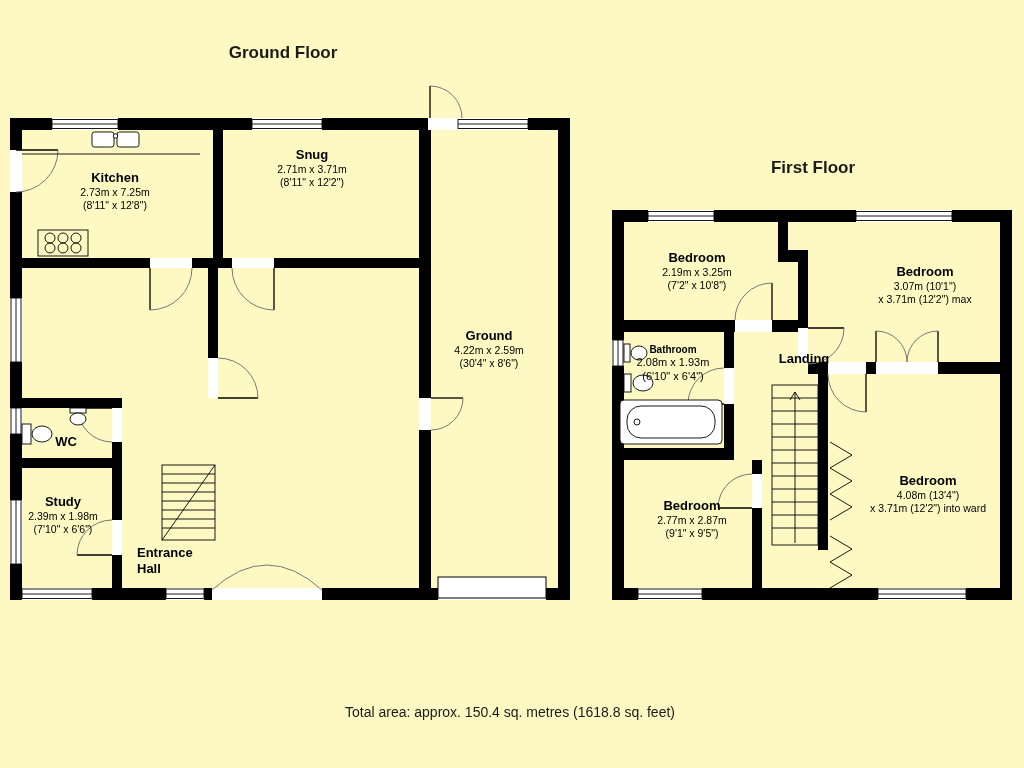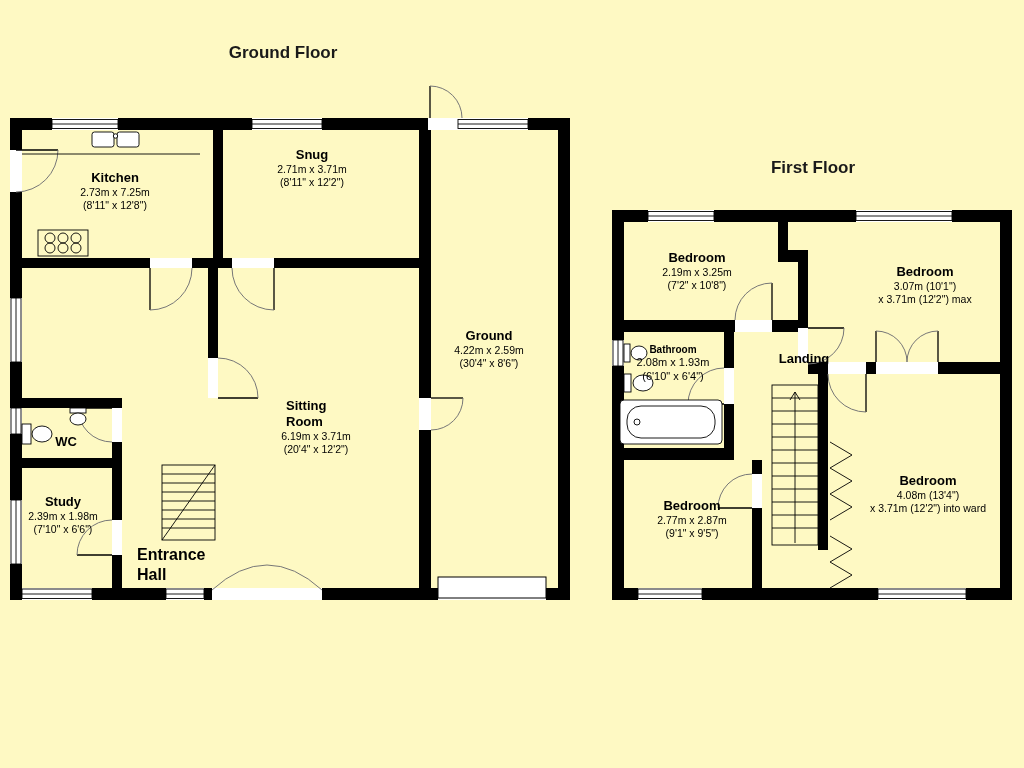--- a/index.html
+++ b/index.html
@@ -18,21 +18,21 @@
   }
   .label{
     position:absolute;transform:translateX(-50%);
     display:flex;flex-direction:column;align-items:center;
     text-align:left;line-height:1.22;
   }
   .rname{display:block;font-weight:bold;font-size:13px;color:#000;}
   .rdim{display:block;font-size:10.5px;white-space:nowrap;color:#000;}
   .label.small .rname{font-size:10px;}
   .label.small .rdim{font-size:11px;}
-  .label.hall .rname{font-size:16px;}
+  .label.hall .rname{font-size:13px;}
 </style>
 </head>
 <body>
 
 <div class="canvas">
 
   <svg class="plan-svg" width="1024" height="768" viewBox="0 0 1024 768">
 
     <g>
 
@@ -284,25 +284,20 @@
   <div class="label" style="left:66px;top:434px">
     <span class="rname">WC</span>
   </div>
 
   <div class="label" style="left:63px;top:494px">
     <span class="rname">Study</span>
     <span class="rdim">2.39m x 1.98m</span>
     <span class="rdim">(7'10" x 6'6")</span>
   </div>
 
-  <div class="label" style="left:316px;top:398px">
-    <span class="rname" style="max-width:60px">Sitting Room</span>
-    <span class="rdim">6.19m x 3.71m</span>
-    <span class="rdim">(20'4" x 12'2")</span>
-  </div>
 
   <div class="label hall" style="left:172px;top:545px">
     <span class="rname" style="max-width:70px">Entrance Hall</span>
   </div>
 
   <div class="label" style="left:489px;top:328px">
     <span class="rname">Ground</span>
     <span class="rdim">4.22m x 2.59m</span>
     <span class="rdim">(30'4" x 8'6")</span>
   </div>
@@ -334,14 +329,15 @@
     <span class="rdim">2.77m x 2.87m</span>
     <span class="rdim">(9'1" x 9'5")</span>
   </div>
 
   <div class="label" style="left:928px;top:473px">
     <span class="rname">Bedroom</span>
     <span class="rdim">4.08m (13'4")</span>
     <span class="rdim">x 3.71m (12'2") into ward</span>
   </div>
 
+  <div class="footer-text" style="left:510px;top:704px">Total area: approx. 150.4 sq. metres (1618.8 sq. feet)</div>
 
 </div>
 
 </body></html>

